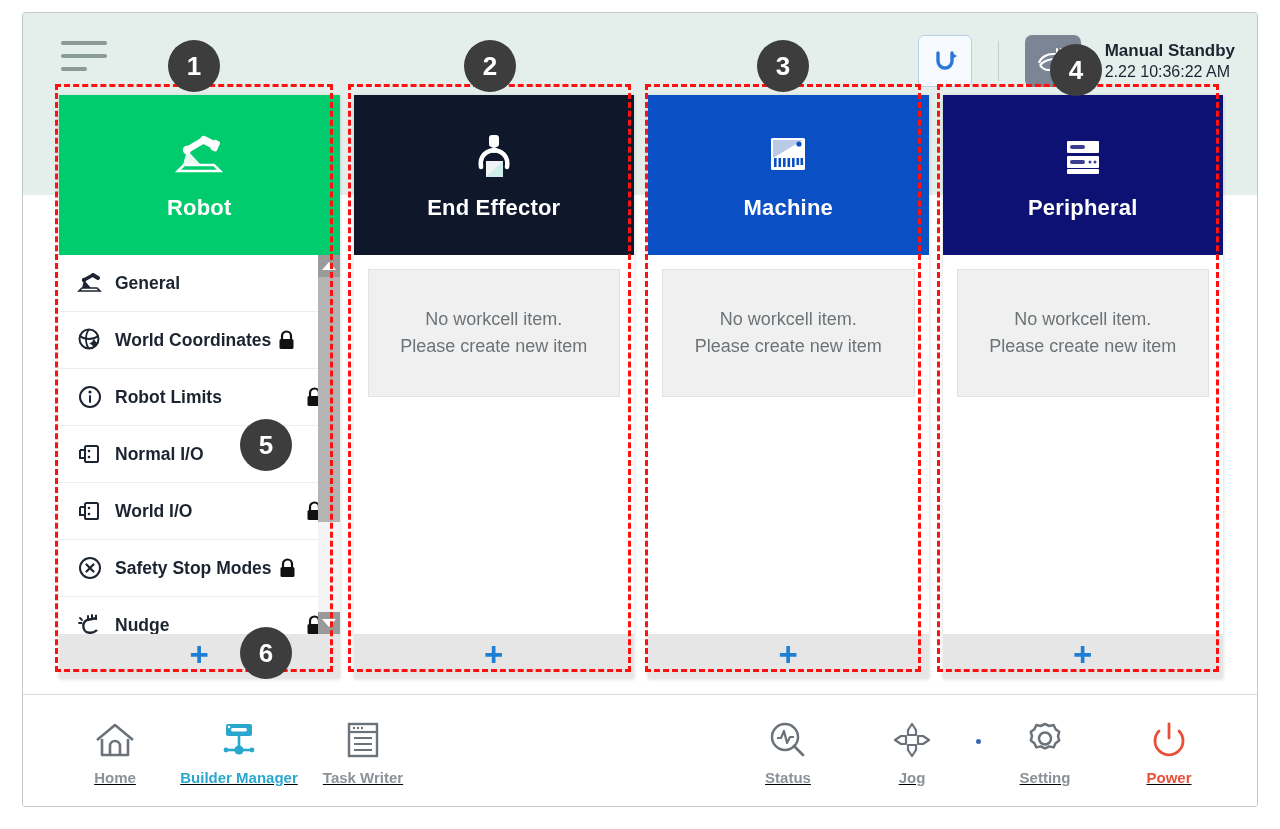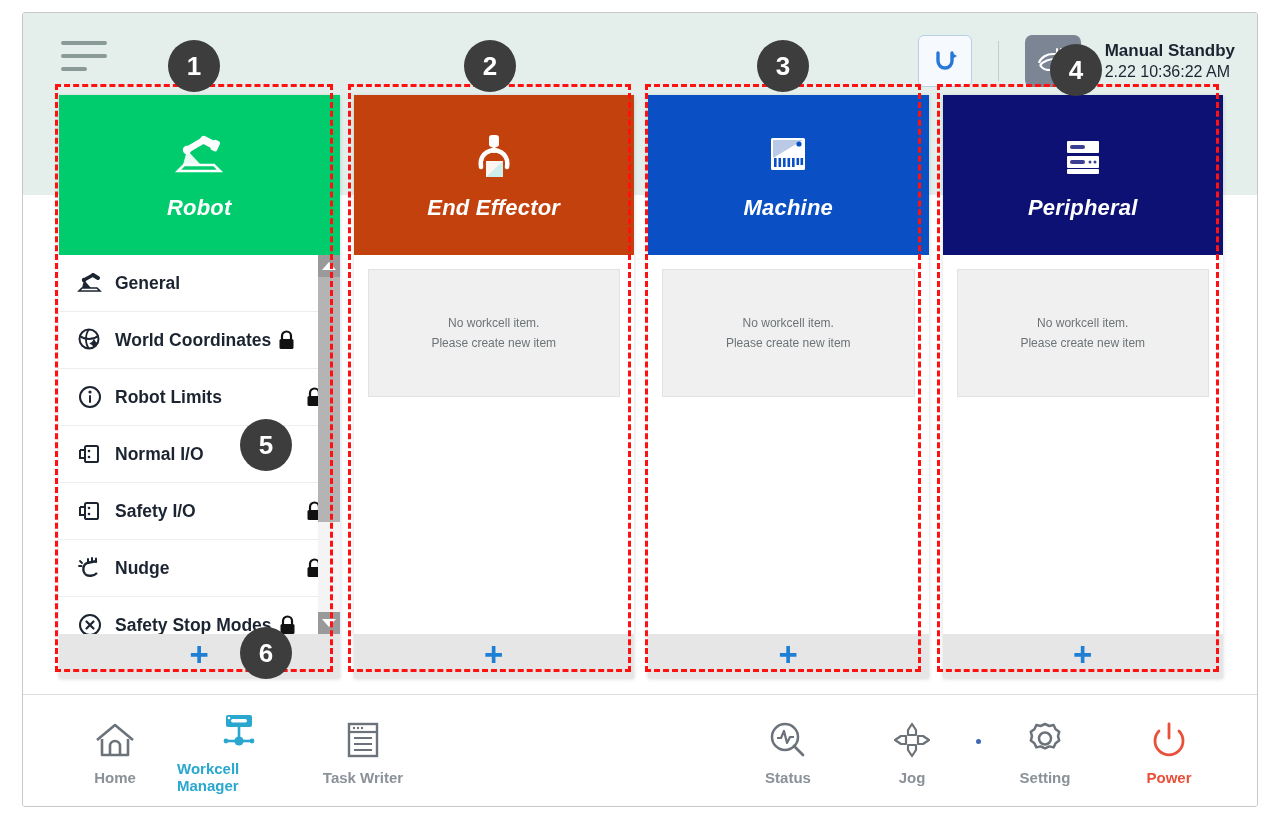--- a/index.html
+++ b/index.html
@@ -89,42 +89,41 @@
     display: flex; flex-direction: column;
     background: #ffffff;
     box-shadow: 0 1px 4px rgba(0,0,0,0.16);
   }
   .col-head {
     height: 160px;
     display: flex; flex-direction: column;
     align-items: center; justify-content: center;
     gap: 10px;
     cursor: pointer;
-    font-style: italic;
   }
   .col-head .ico { height: 56px; display: flex; align-items: center; }
   .col-title {
     font-size: 22px; font-weight: bold; color: #ffffff;
     letter-spacing: .2px;
   }
   .col-body {
     flex: 1 1 auto; position: relative; background: #ffffff;
     overflow: hidden;
   }
   .empty-box {
     margin: 14px 14px 0 14px;
     height: 128px;
     background: #f0f0f0;
     border: 1px solid #e2e2e2;
     display: flex; flex-direction: column;
     align-items: center; justify-content: center;
     gap: 6px;
   }
   .empty-box div {
-    font-size: 12px; color: #6c7377;
+    font-size: 18px; color: #6c7377;
   }
   .col-foot {
     height: 44px; background: #e6e6e6;
     display: flex; align-items: center; justify-content: center;
     cursor: pointer;
   }
   .plus {
     color: #1f7fd4; font-size: 33px; font-weight: bold; line-height: 1;
     margin-top: -3px;
   }
@@ -175,20 +174,21 @@
     background: #ffffff; border-top: 1px solid #dcdcdc;
     display: flex; align-items: center;
   }
   .nav-left { display: flex; margin-left: 30px; gap: 0px; }
   .nav-right { display: flex; margin-left: auto; margin-right: 26px; gap: 0px; align-items: center; }
   .nav-item {
     width: 124px;
     display: flex; flex-direction: column;
     align-items: center; justify-content: center; gap: 9px;
     cursor: pointer;
+    text-decoration: underline;
   }
   .nav-item .nav-ico { height: 44px; display: flex; align-items: flex-end; }
   .nav-label { font-size: 15px; font-weight: bold; color: #8a9199; }
   .nav-item.active .nav-label { color: #29a7cf; }
   .nav-item.power .nav-label { color: #e8503a; }
   .tiny-dot { width: 5px; height: 5px; background: #3f68b0; border-radius: 50%; margin: 0 2px 18px 2px; }
 
   
   .ann-box {
     position: absolute;
@@ -324,22 +324,38 @@
 
               <div class="list-item">
                 <span class="li-ico">
                   <svg width="26" height="26" viewBox="0 0 26 26">
                     <rect x="8" y="5" width="13" height="16" rx="1.6" fill="none" stroke="#1b2430" stroke-width="2"></rect>
                     <circle cx="12" cy="10" r="1.3" fill="#1b2430"></circle>
                     <circle cx="12" cy="16" r="1.3" fill="#1b2430"></circle>
                     <path d="M8 9 H3 M3 9 V17 H8" fill="none" stroke="#1b2430" stroke-width="2"></path>
                   </svg>
                 </span>
-                <span class="li-label">Safety I/O</span>
+                <span class="li-label">World I/O</span>
                 <span class="li-lock far">
+                  <svg width="19" height="21" viewBox="0 0 19 21">
+                    <path d="M5 9 V6 A4.5 4.5 0 0 1 14 6 V9" fill="none" stroke="#111111" stroke-width="2.2"></path>
+                    <rect x="2.5" y="9" width="14" height="10" rx="1.6" fill="#111111"></rect>
+                  </svg>
+                </span>
+              </div>
+
+              <div class="list-item">
+                <span class="li-ico">
+                  <svg width="26" height="26" viewBox="0 0 26 26">
+                    <circle cx="13" cy="13" r="10" fill="none" stroke="#1b2430" stroke-width="2"></circle>
+                    <path d="M9.5 9.5 L16.5 16.5 M16.5 9.5 L9.5 16.5" stroke="#1b2430" stroke-width="2.2" stroke-linecap="round"></path>
+                  </svg>
+                </span>
+                <span class="li-label">Safety Stop Modes</span>
+                <span class="li-lock">
                   <svg width="19" height="21" viewBox="0 0 19 21">
                     <path d="M5 9 V6 A4.5 4.5 0 0 1 14 6 V9" fill="none" stroke="#111111" stroke-width="2.2"></path>
                     <rect x="2.5" y="9" width="14" height="10" rx="1.6" fill="#111111"></rect>
                   </svg>
                 </span>
               </div>
 
               <div class="list-item">
                 <span class="li-ico">
                   <svg width="26" height="26" viewBox="0 0 26 26">
@@ -351,55 +367,39 @@
                 </span>
                 <span class="li-label">Nudge</span>
                 <span class="li-lock far">
                   <svg width="19" height="21" viewBox="0 0 19 21">
                     <path d="M5 9 V6 A4.5 4.5 0 0 1 14 6 V9" fill="none" stroke="#111111" stroke-width="2.2"></path>
                     <rect x="2.5" y="9" width="14" height="10" rx="1.6" fill="#111111"></rect>
                   </svg>
                 </span>
               </div>
 
-              <div class="list-item">
-                <span class="li-ico">
-                  <svg width="26" height="26" viewBox="0 0 26 26">
-                    <circle cx="13" cy="13" r="10" fill="none" stroke="#1b2430" stroke-width="2"></circle>
-                    <path d="M9.5 9.5 L16.5 16.5 M16.5 9.5 L9.5 16.5" stroke="#1b2430" stroke-width="2.2" stroke-linecap="round"></path>
-                  </svg>
-                </span>
-                <span class="li-label">Safety Stop Modes</span>
-                <span class="li-lock">
-                  <svg width="19" height="21" viewBox="0 0 19 21">
-                    <path d="M5 9 V6 A4.5 4.5 0 0 1 14 6 V9" fill="none" stroke="#111111" stroke-width="2.2"></path>
-                    <rect x="2.5" y="9" width="14" height="10" rx="1.6" fill="#111111"></rect>
-                  </svg>
-                </span>
-              </div>
-
             </div>
 
             <div class="sbar">
               <div class="sbtn">
                 <span class="tri up"></span>
               </div>
               <div class="sthumb"></div>
               <div class="sbtn bottom">
                 <span class="tri down"></span>
               </div>
             </div>
           </div>
           <div class="col-foot">
             <span class="plus">+</span>
           </div>
         </div>
 
         <div class="col">
-          <div class="col-head" style="background:#c2410c">
+          <div class="col-head" style="background:#0f172a">
             <span class="ico">
               <svg width="54" height="52" viewBox="0 0 54 52">
                 <rect x="22" y="4" width="10" height="12" rx="3" fill="#ffffff"></rect>
                 <circle cx="27" cy="19" r="3" fill="#ffffff"></circle>
                 <path d="M27 19 C14 21 13 30 14 36" fill="none" stroke="#ffffff" stroke-width="4.5" stroke-linecap="round"></path>
                 <path d="M27 19 C40 21 41 30 40 36" fill="none" stroke="#ffffff" stroke-width="4.5" stroke-linecap="round"></path>
                 <rect x="19" y="30" width="17" height="16" fill="#ffffff" opacity=".95"></rect>
                 <path d="M19 46 L36 30 L36 46 Z" fill="#cdeeea"></path>
               </svg>
             </span>
@@ -496,21 +496,21 @@
               <rect x="9" y="4" width="26" height="12" rx="2" fill="#29a7cf"></rect>
               <rect x="14" y="8" width="16" height="3.4" rx="1.7" fill="#ffffff"></rect>
               <circle cx="12" cy="7" r="1.3" fill="#ffffff"></circle>
               <path d="M22 16 V28" stroke="#29a7cf" stroke-width="2.6"></path>
               <path d="M9 30 H35" stroke="#29a7cf" stroke-width="2.6"></path>
               <circle cx="22" cy="30" r="4.6" fill="#29a7cf"></circle>
               <circle cx="9" cy="30" r="2.4" fill="#29a7cf"></circle>
               <circle cx="35" cy="30" r="2.4" fill="#29a7cf"></circle>
             </svg>
           </span>
-          <span class="nav-label">Workcell Manager</span>
+          <span class="nav-label">Builder Manager</span>
         </div>
 
 
         <div class="nav-item">
           <span class="nav-ico">
             <svg width="44" height="40" viewBox="0 0 44 40">
               <rect x="8" y="4" width="28" height="32" fill="none" stroke="#6b7279" stroke-width="2.4"></rect>
               <path d="M8 12 H36" stroke="#6b7279" stroke-width="2.2"></path>
               <circle cx="13" cy="8" r="1.2" fill="#6b7279"></circle>
               <circle cx="17" cy="8" r="1.2" fill="#6b7279"></circle>

